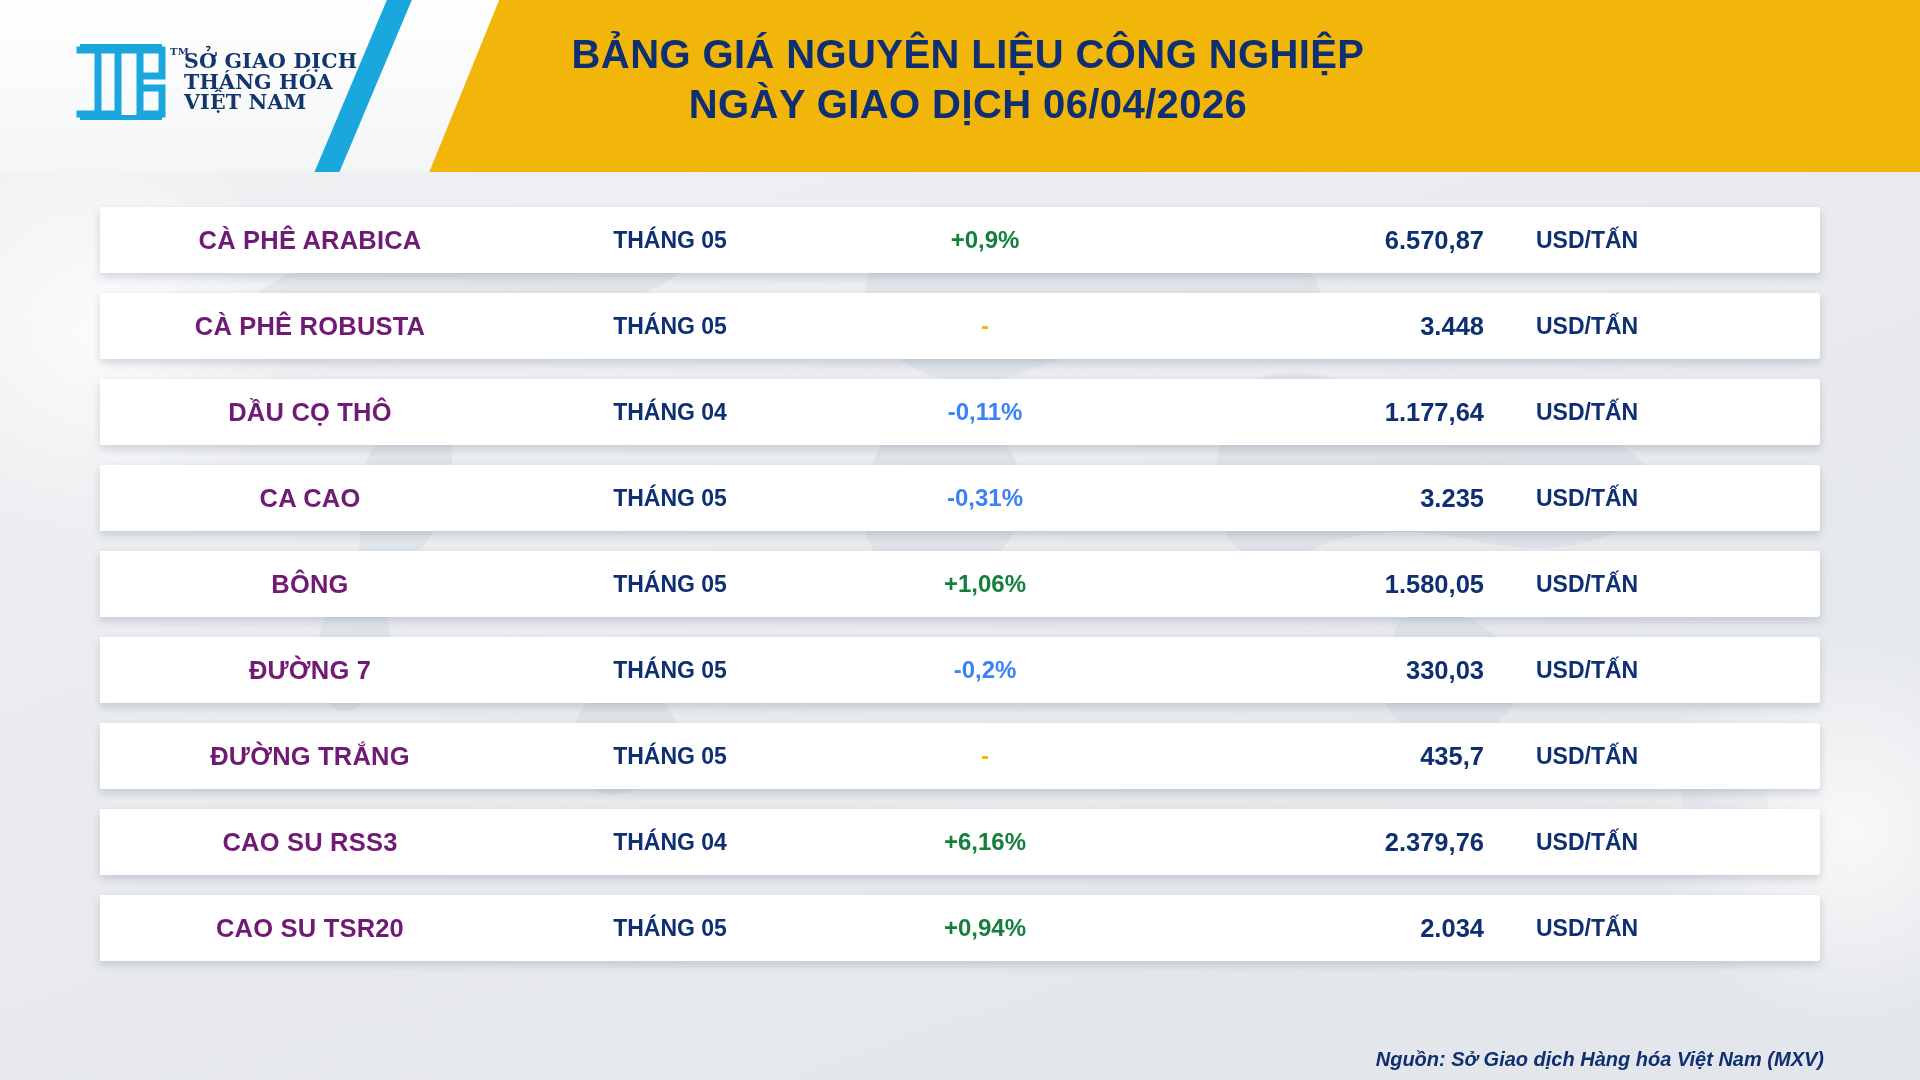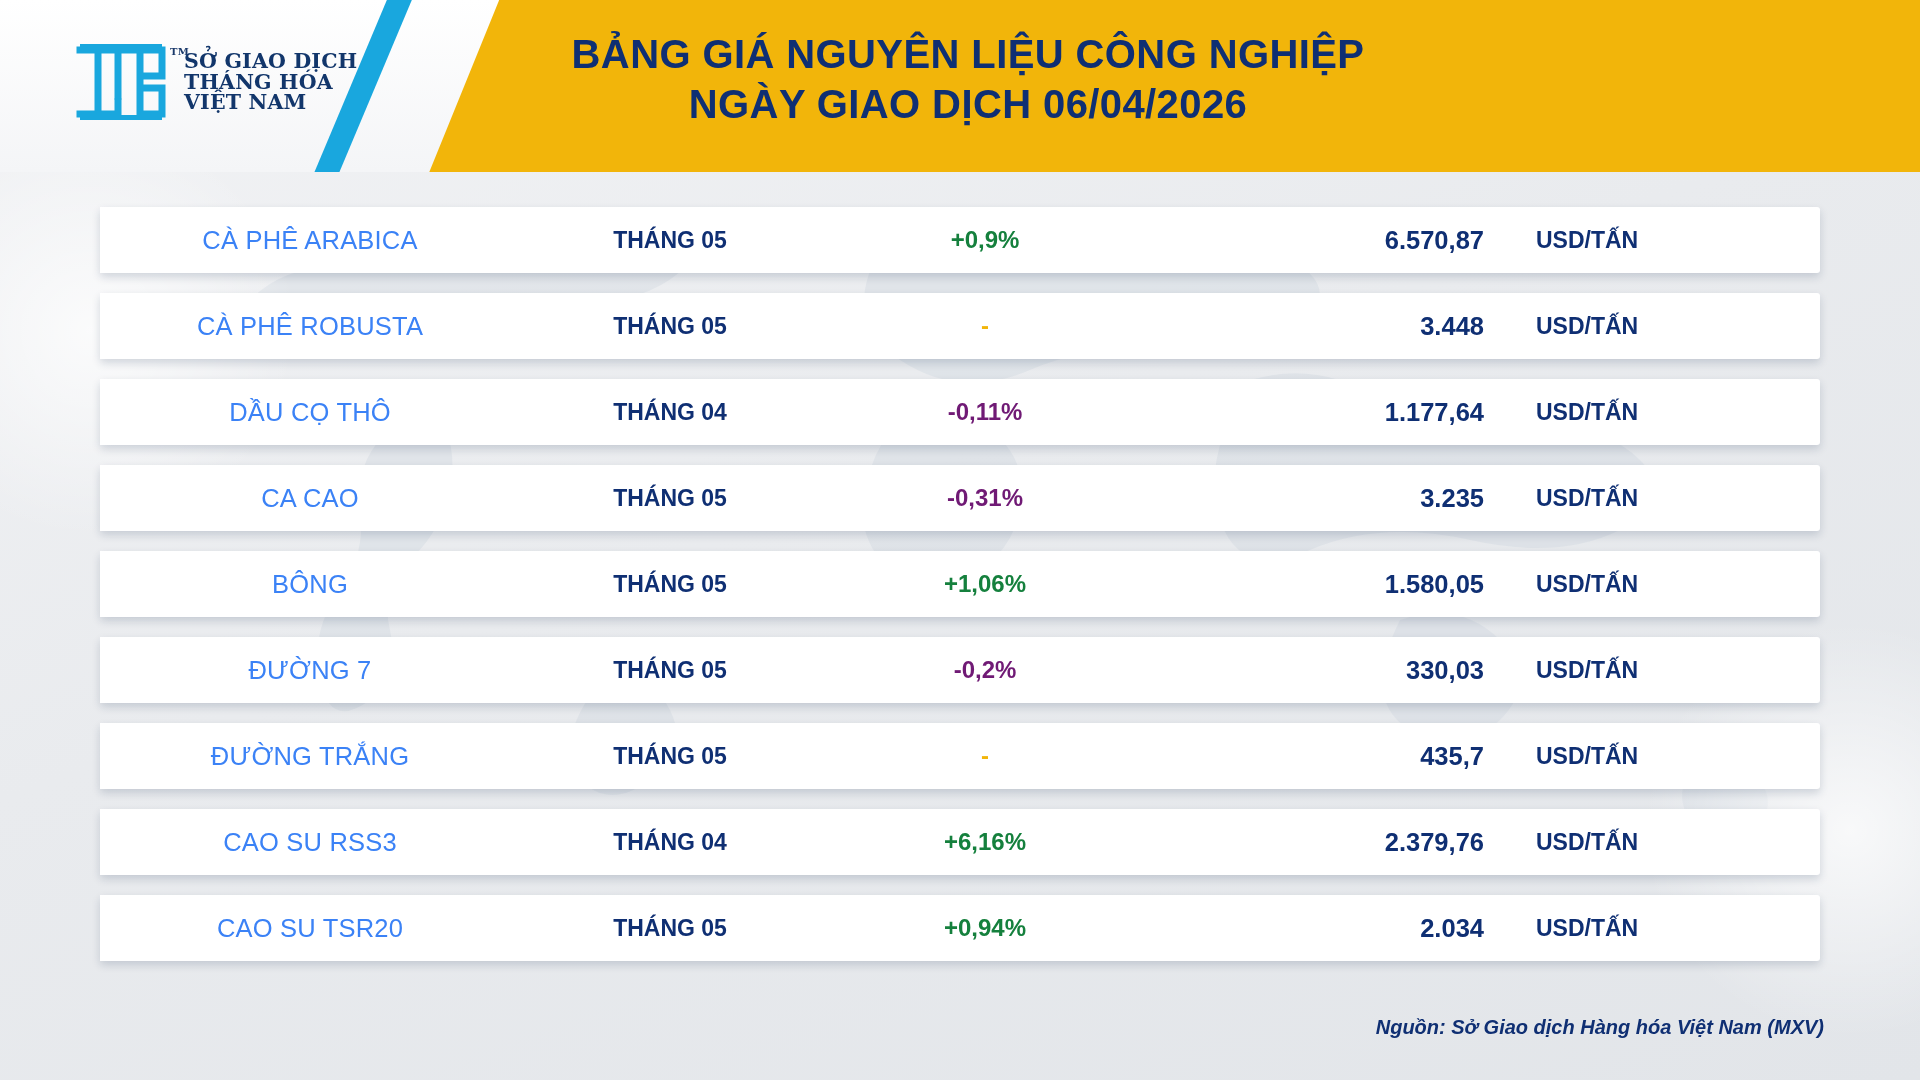--- a/index.html
+++ b/index.html
@@ -131,39 +131,39 @@
     content: "";
     position: absolute;
     left: 0; top: 0; bottom: 0;
     width: 6px;
     background: #ffffff;
   }
   .c-name {
     width: 420px;
     text-align: center;
     font-size: 25.5px;
-    font-weight: 400;
-    color: #3b82f6;
+    font-weight: 700;
+    color: #701a75;
     letter-spacing: .2px;
   }
   .c-month {
     width: 300px;
     text-align: center;
     font-size: 23px;
     font-weight: 700;
     color: #0f2f73;
   }
   .c-change {
     width: 330px;
     text-align: center;
     font-size: 24px;
     font-weight: 700;
   }
   .c-change.up { color: #15803d; }
-  .c-change.down { color: #701a75; }
+  .c-change.down { color: #3b82f6; }
   .c-change.flat { color: #F2B50A; }
   .c-price {
     width: 350px;
     text-align: right;
     padding-right: 16px;
     font-size: 25.5px;
     font-weight: 700;
     color: #0f2f73;
   }
   .c-unit {
@@ -171,21 +171,21 @@
     text-align: left;
     padding-left: 36px;
     font-size: 23px;
     font-weight: 700;
     color: #0f2f73;
   }
 
   .source {
     position: absolute;
     right: 96px;
-    bottom: 41px;
+    bottom: 9px;
     font-size: 20px;
     font-style: italic;
     font-weight: 700;
     color: #0f2f73;
   }
 </style>
 </head>
 <body>
 
 <div class="map-bg">

